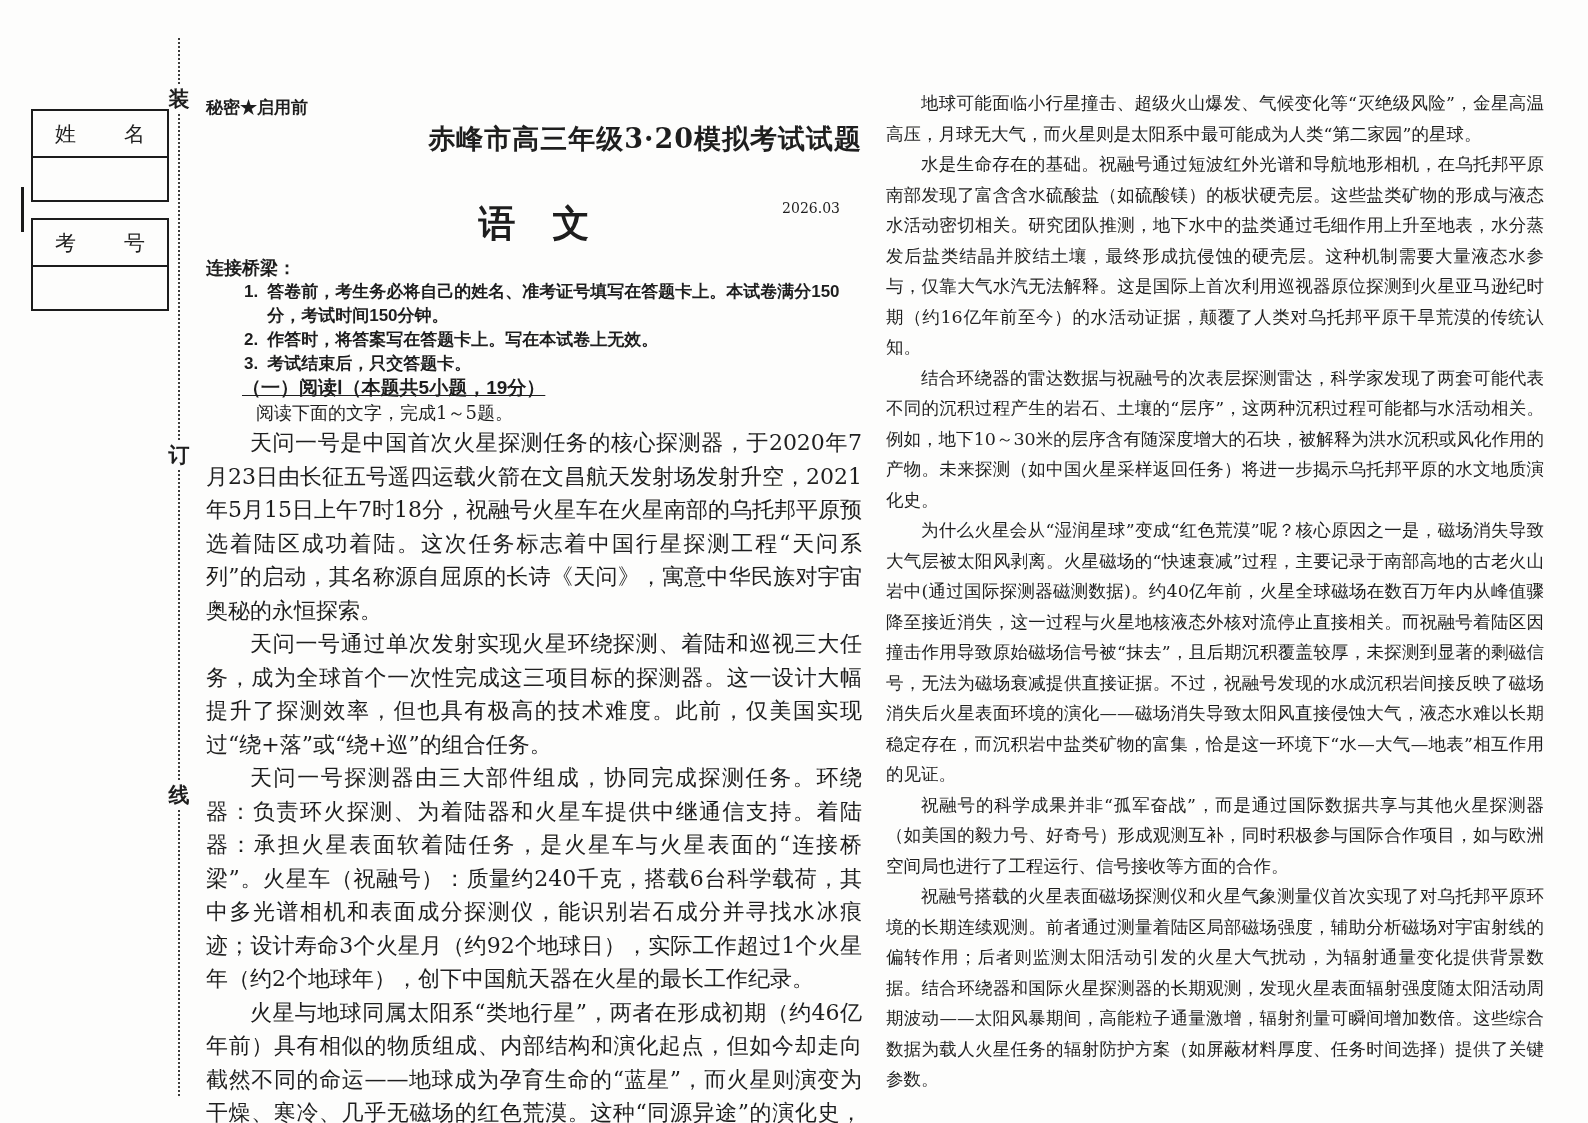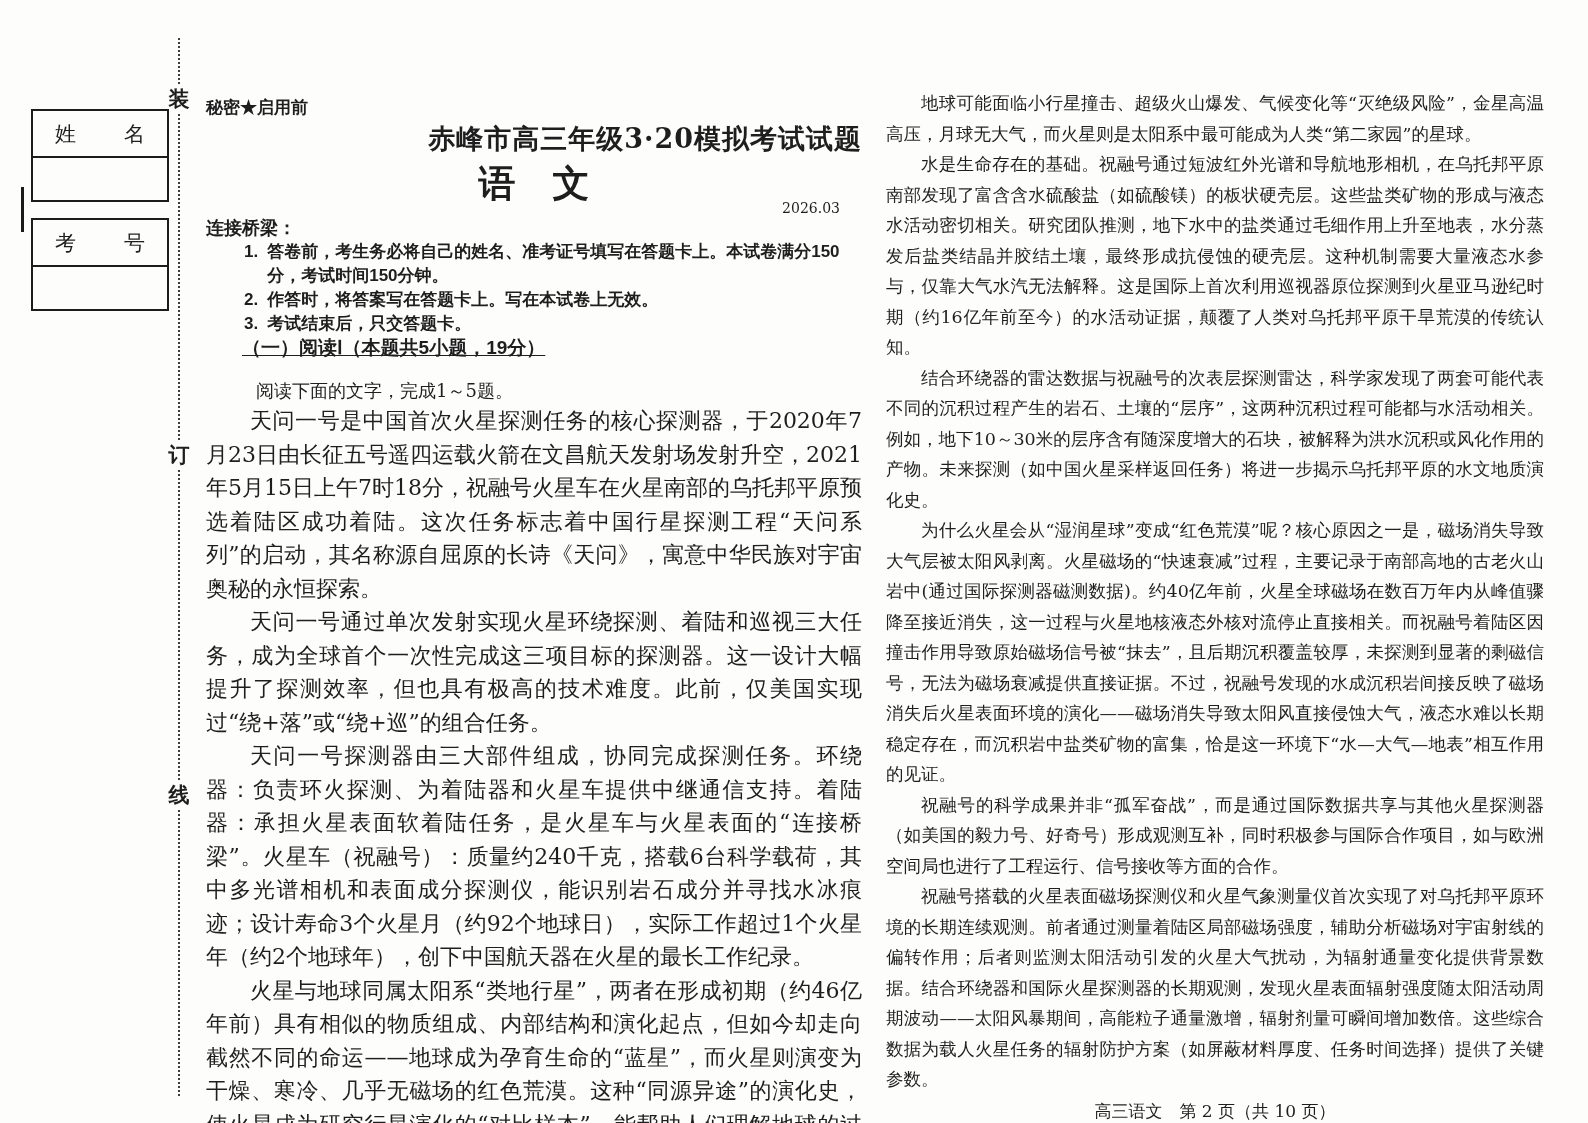--- a/index.html
+++ b/index.html
@@ -37,30 +37,31 @@
   .page1{left:206px;top:96px;width:656px;}
   .page2{left:886px;top:88px;width:658px;}
   .secrecy{font-size:17px;font-weight:bold;line-height:24px;font-family:"Liberation Sans",sans-serif;}
   .exam-title{
     text-align:right;font-size:27px;font-weight:bold;line-height:38px;
     margin-top:0;letter-spacing:1px;font-family:"DejaVu Serif",serif;
   }
   .subject-title{
     text-align:center;font-size:37px;font-weight:bold;line-height:50px;
     font-family:"DejaVu Serif",serif;
+    margin-top:40px;
   }
   .exam-date{position:absolute;right:22px;top:104px;font-size:14px;}
   .notes-heading{font-size:18px;font-weight:bold;line-height:24px;margin-top:8px;font-family:"Liberation Sans",sans-serif;}
   .notes{padding-left:38px;font-family:"Liberation Sans",sans-serif;}
   .note{display:flex;font-size:17px;font-weight:bold;line-height:24px;}
   .note-num{flex:none;margin-right:9px;}
   .note-text{flex:1;}
   .section-heading{font-size:19px;font-weight:bold;line-height:24px;margin-top:2px;font-family:"Liberation Sans",sans-serif;}
   .subsection-heading{font-size:19px;font-weight:bold;line-height:24px;padding-left:36px;font-family:"Liberation Sans",sans-serif;text-decoration:underline;}
-  .instruction{font-size:18px;line-height:26px;margin-top:18px;padding-left:50px;}
+  .instruction{font-size:18px;line-height:26px;margin-top:0;padding-left:50px;}
   .passage p{
     margin:0;font-size:22px;line-height:33.5px;
     text-align:justify;text-indent:2em;
   }
   .page2 .passage p{font-size:17.5px;line-height:30.5px;}
   .page-footer{text-align:center;font-size:17px;line-height:24px;margin-top:20px;}
   .page2 .page-footer{margin-top:4px;}
 </style>
 </head>
 <body>
@@ -125,14 +126,13 @@
 
 <div class="page page2">
   <div class="passage">
     <p>地球可能面临小行星撞击、超级火山爆发、气候变化等“灭绝级风险”，金星高温高压，月球无大气，而火星则是太阳系中最可能成为人类“第二家园”的星球。</p>
     <p>水是生命存在的基础。祝融号通过短波红外光谱和导航地形相机，在乌托邦平原南部发现了富含含水硫酸盐（如硫酸镁）的板状硬壳层。这些盐类矿物的形成与液态水活动密切相关。研究团队推测，地下水中的盐类通过毛细作用上升至地表，水分蒸发后盐类结晶并胶结土壤，最终形成抗侵蚀的硬壳层。这种机制需要大量液态水参与，仅靠大气水汽无法解释。这是国际上首次利用巡视器原位探测到火星亚马逊纪时期（约16亿年前至今）的水活动证据，颠覆了人类对乌托邦平原干旱荒漠的传统认知。</p>
     <p>结合环绕器的雷达数据与祝融号的次表层探测雷达，科学家发现了两套可能代表不同的沉积过程产生的岩石、土壤的“层序”，这两种沉积过程可能都与水活动相关。例如，地下10～30米的层序含有随深度增大的石块，被解释为洪水沉积或风化作用的产物。未来探测（如中国火星采样返回任务）将进一步揭示乌托邦平原的水文地质演化史。</p>
     <p>为什么火星会从“湿润星球”变成“红色荒漠”呢？核心原因之一是，磁场消失导致大气层被太阳风剥离。火星磁场的“快速衰减”过程，主要记录于南部高地的古老火山岩中(通过国际探测器磁测数据)。约40亿年前，火星全球磁场在数百万年内从峰值骤降至接近消失，这一过程与火星地核液态外核对流停止直接相关。而祝融号着陆区因撞击作用导致原始磁场信号被“抹去”，且后期沉积覆盖较厚，未探测到显著的剩磁信号，无法为磁场衰减提供直接证据。不过，祝融号发现的水成沉积岩间接反映了磁场消失后火星表面环境的演化——磁场消失导致太阳风直接侵蚀大气，液态水难以长期稳定存在，而沉积岩中盐类矿物的富集，恰是这一环境下“水—大气—地表”相互作用的见证。</p>
     <p>祝融号的科学成果并非“孤军奋战”，而是通过国际数据共享与其他火星探测器（如美国的毅力号、好奇号）形成观测互补，同时积极参与国际合作项目，如与欧洲空间局也进行了工程运行、信号接收等方面的合作。</p>
     <p>祝融号搭载的火星表面磁场探测仪和火星气象测量仪首次实现了对乌托邦平原环境的长期连续观测。前者通过测量着陆区局部磁场强度，辅助分析磁场对宇宙射线的偏转作用；后者则监测太阳活动引发的火星大气扰动，为辐射通量变化提供背景数据。结合环绕器和国际火星探测器的长期观测，发现火星表面辐射强度随太阳活动周期波动——太阳风暴期间，高能粒子通量激增，辐射剂量可瞬间增加数倍。这些综合数据为载人火星任务的辐射防护方案（如屏蔽材料厚度、任务时间选择）提供了关键参数。</p>
   </div>
-  <div class="page-footer">高三语文　第 2 页（共 10 页）</div>
 </div>
 
 </body></html>

